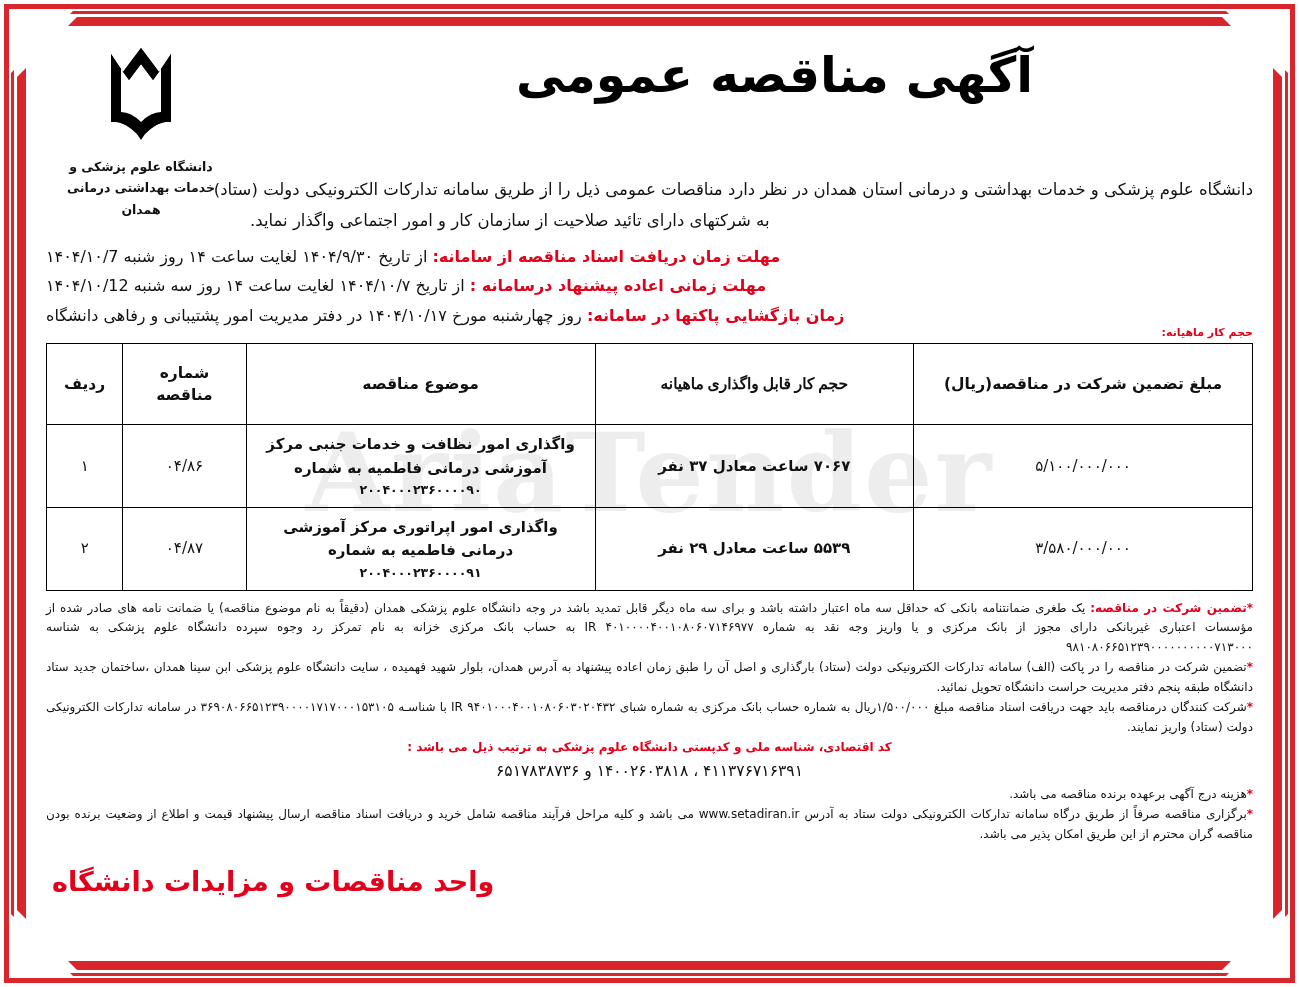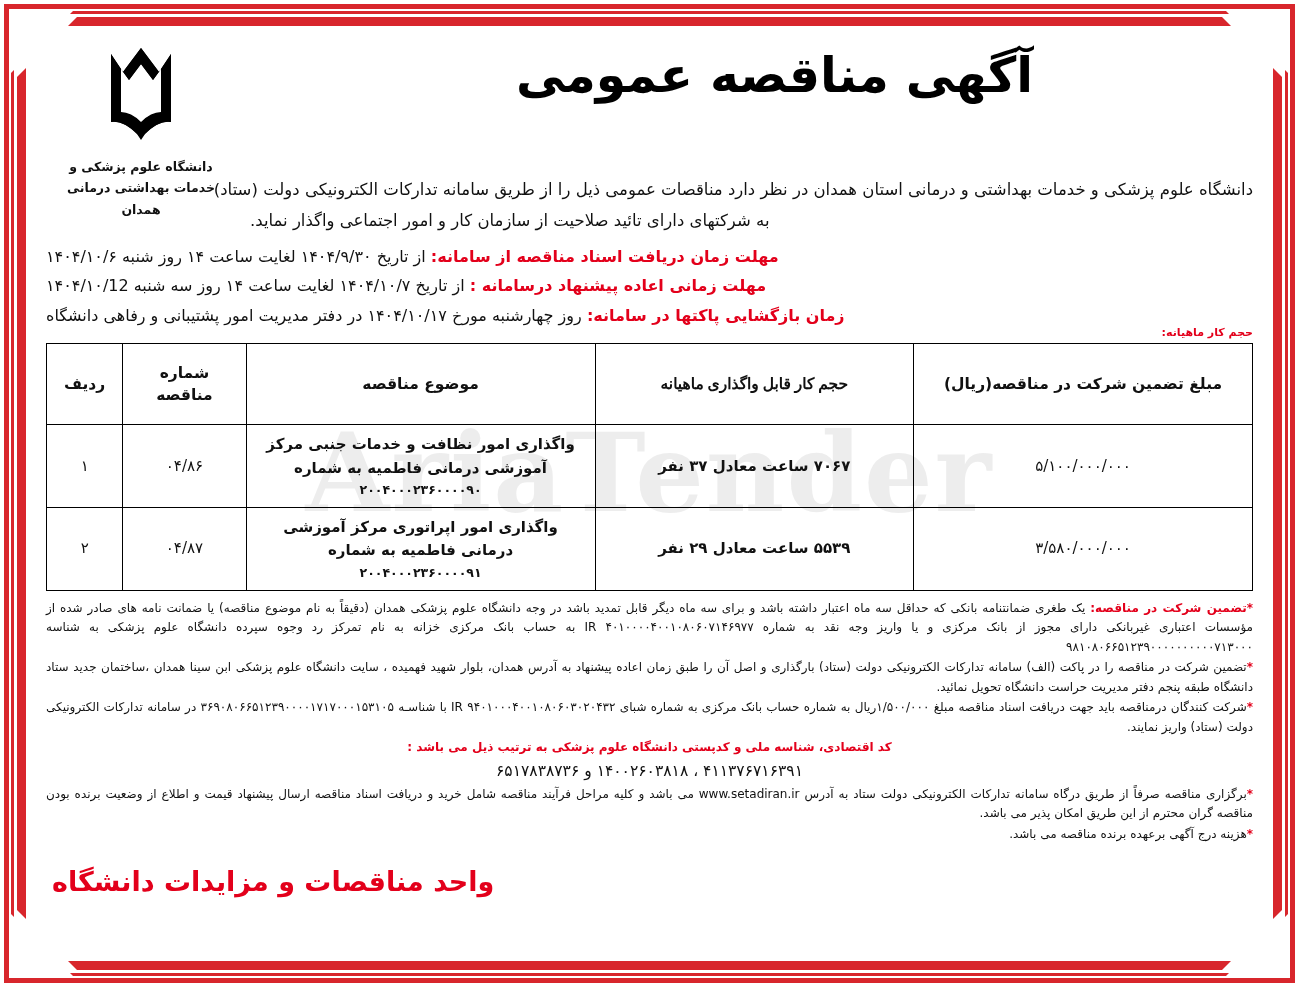--- a/index.html
+++ b/index.html
@@ -253,21 +253,21 @@
   </div>
 
   <div class="intro">
     <p class="ln1">دانشگاه علوم پزشکی و خدمات بهداشتی و درمانی استان همدان در نظر دارد مناقصات عمومی ذیل را از طریق سامانه تدارکات الکترونیکی دولت (ستاد)</p>
     <p class="ln2">به شرکتهای دارای تائید صلاحیت از سازمان کار و امور اجتماعی واگذار نماید.</p>
   </div>
 
   <div class="dates">
     <div class="date-line">
       <span class="lbl">مهلت زمان دریافت اسناد مناقصه از سامانه:</span>
-      <span>از تاریخ ۱۴۰۴/۹/۳۰ لغایت ساعت ۱۴ روز شنبه ۱۴۰۴/۱۰/۶</span>
+      <span>از تاریخ ۱۴۰۴/۹/۳۰ لغایت ساعت ۱۴ روز شنبه ۱۴۰۴/۱۰/7</span>
     </div>
     <div class="date-line">
       <span class="lbl">مهلت زمانی اعاده پیشنهاد درسامانه :</span>
       <span>از تاریخ ۱۴۰۴/۱۰/۷ لغایت ساعت ۱۴ روز سه شنبه ۱۴۰۴/۱۰/12</span>
     </div>
     <div class="date-line open">
       <span class="lbl">زمان بازگشایی پاکتها در سامانه:</span>
       <span>روز چهارشنبه مورخ ۱۴۰۴/۱۰/۱۷ در دفتر مدیریت امور پشتیبانی و رفاهی دانشگاه</span>
     </div>
     <div class="monthly-label">حجم کار ماهیانه:</div>
@@ -319,24 +319,24 @@
     </div>
 
     <div class="note">
       <span class="star">*</span><span>شرکت کنندگان درمناقصه باید جهت دریافت اسناد مناقصه مبلغ ۱/۵۰۰/۰۰۰ریال به شماره حساب بانک مرکزی به شماره شبای IR ۹۴۰۱۰۰۰۴۰۰۱۰۸۰۶۰۳۰۲۰۴۳۲ با شناسـه ۳۶۹۰۸۰۶۶۵۱۲۳۹۰۰۰۰۱۷۱۷۰۰۰۱۵۳۱۰۵ در سامانه تدارکات الکترونیکی دولت (ستاد) واریز نمایند.</span>
     </div>
 
     <div class="note all-red">کد اقتصادی، شناسه ملی و کدپستی دانشگاه علوم پزشکی به ترتیب ذیل می باشد :</div>
     <div class="note codes">۴۱۱۳۷۶۷۱۶۳۹۱ ، ۱۴۰۰۲۶۰۳۸۱۸ و ۶۵۱۷۸۳۸۷۳۶</div>
 
     <div class="note">
+      <span class="star">*</span><span>هزینه درج آگهی برعهده برنده مناقصه می باشد.</span>
+    </div>
+
+    <div class="note">
       <span class="star">*</span><span>برگزاری مناقصه صرفاً از طریق درگاه سامانه تدارکات الکترونیکی دولت ستاد به آدرس www.setadiran.ir می باشد و کلیه مراحل فرآیند مناقصه شامل خرید و دریافت اسناد مناقصه ارسال پیشنهاد قیمت و اطلاع از وضعیت برنده بودن مناقصه گران محترم از این طریق امکان پذیر می باشد.</span>
     </div>
 
-    <div class="note">
-      <span class="star">*</span><span>هزینه درج آگهی برعهده برنده مناقصه می باشد.</span>
-    </div>
-
   </div>
 
   <div class="footer-unit">واحد مناقصات و مزایدات دانشگاه</div>
 
 </div>
 
 </body></html>

